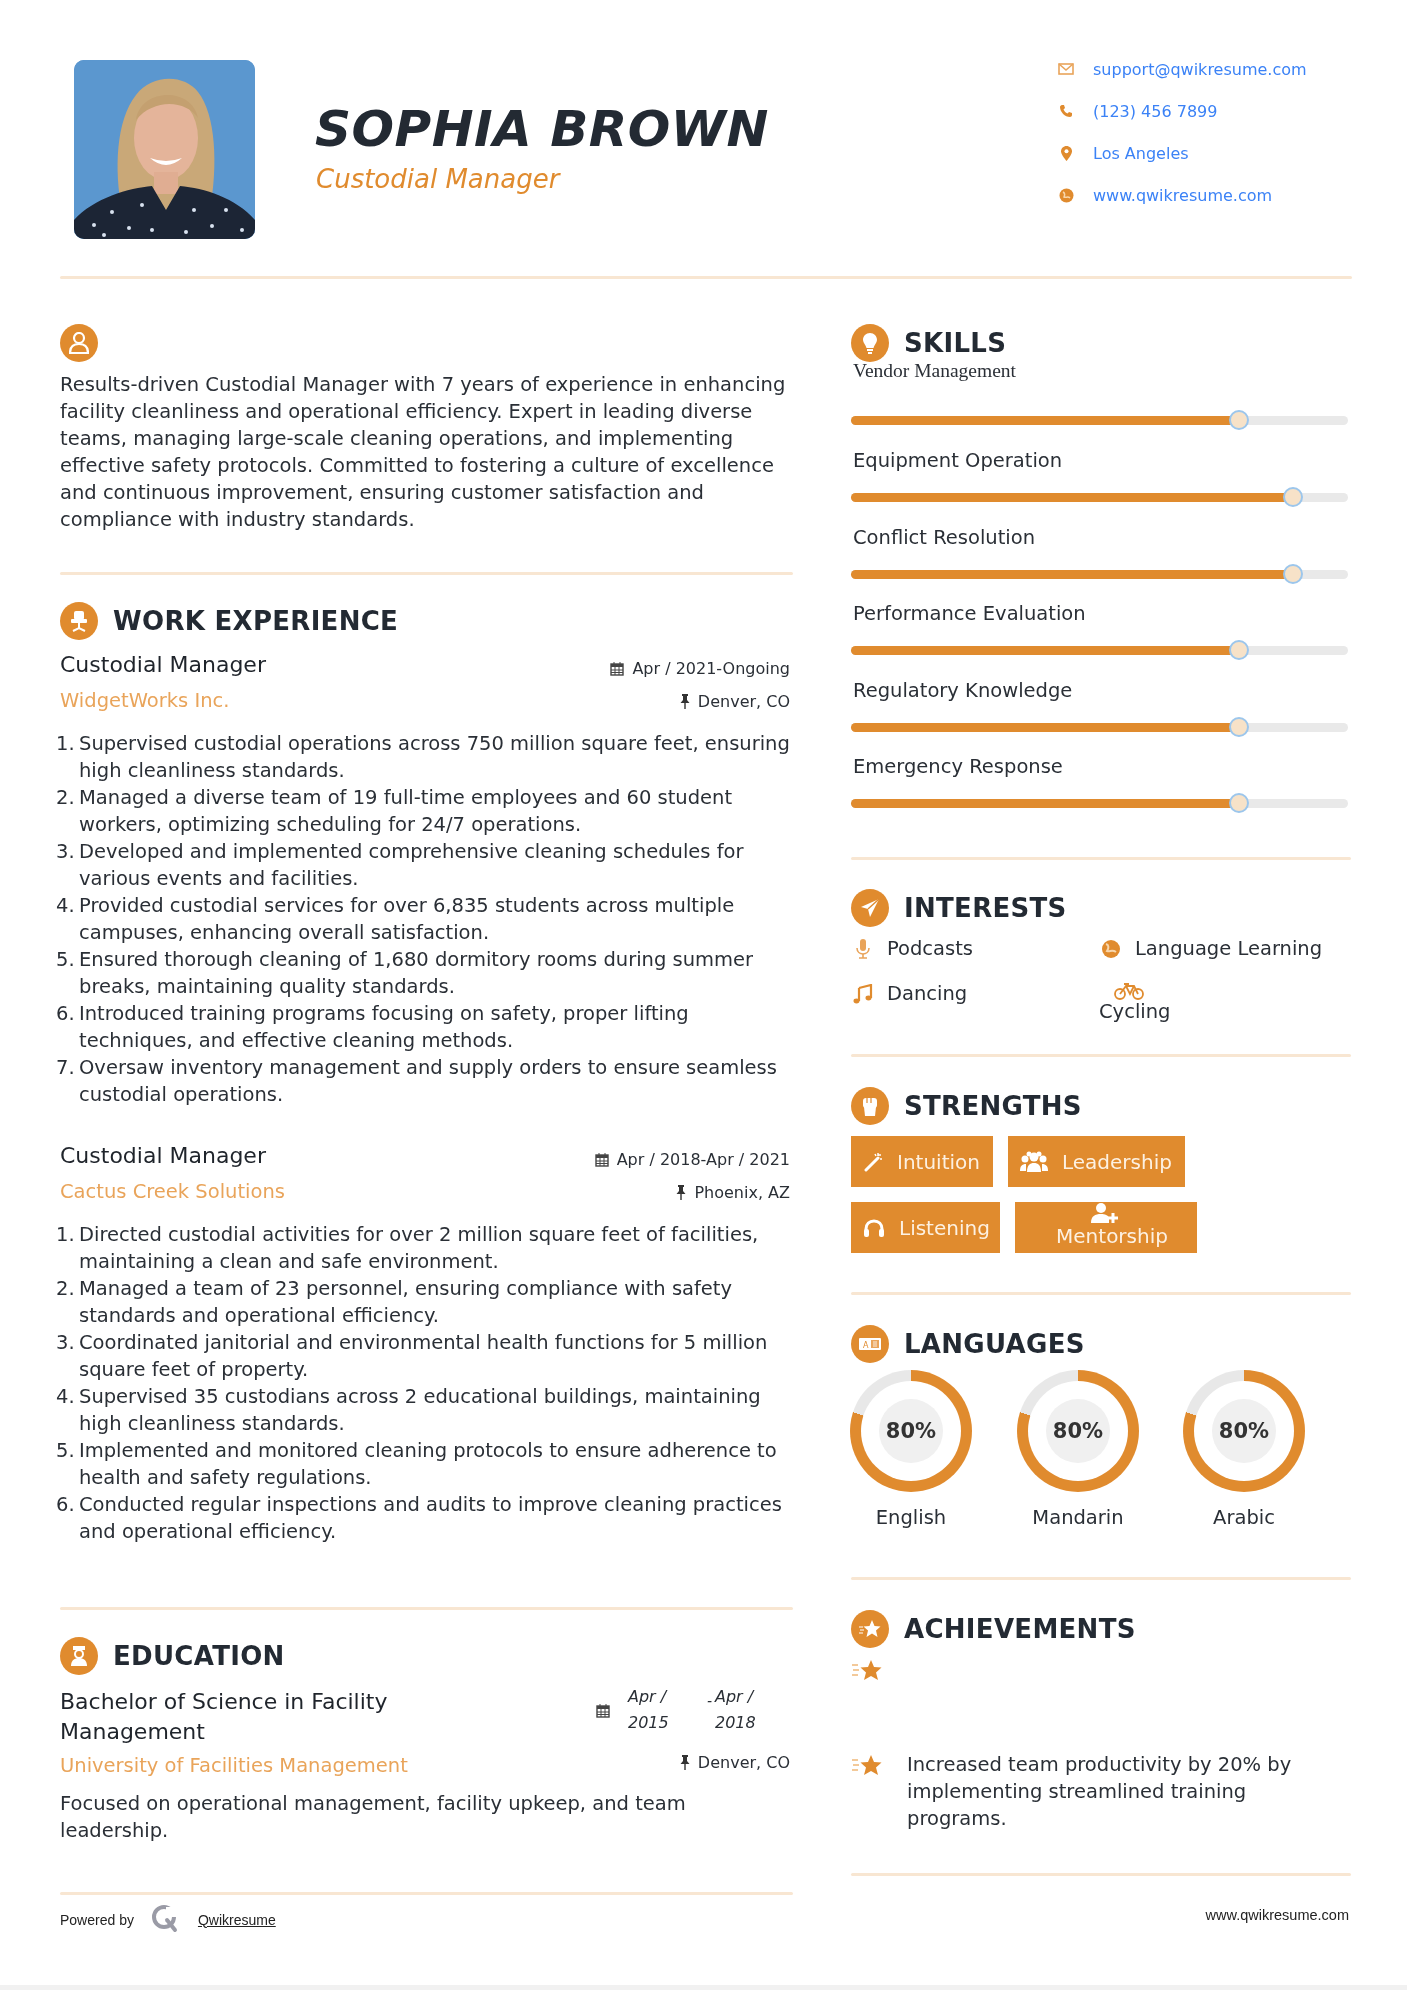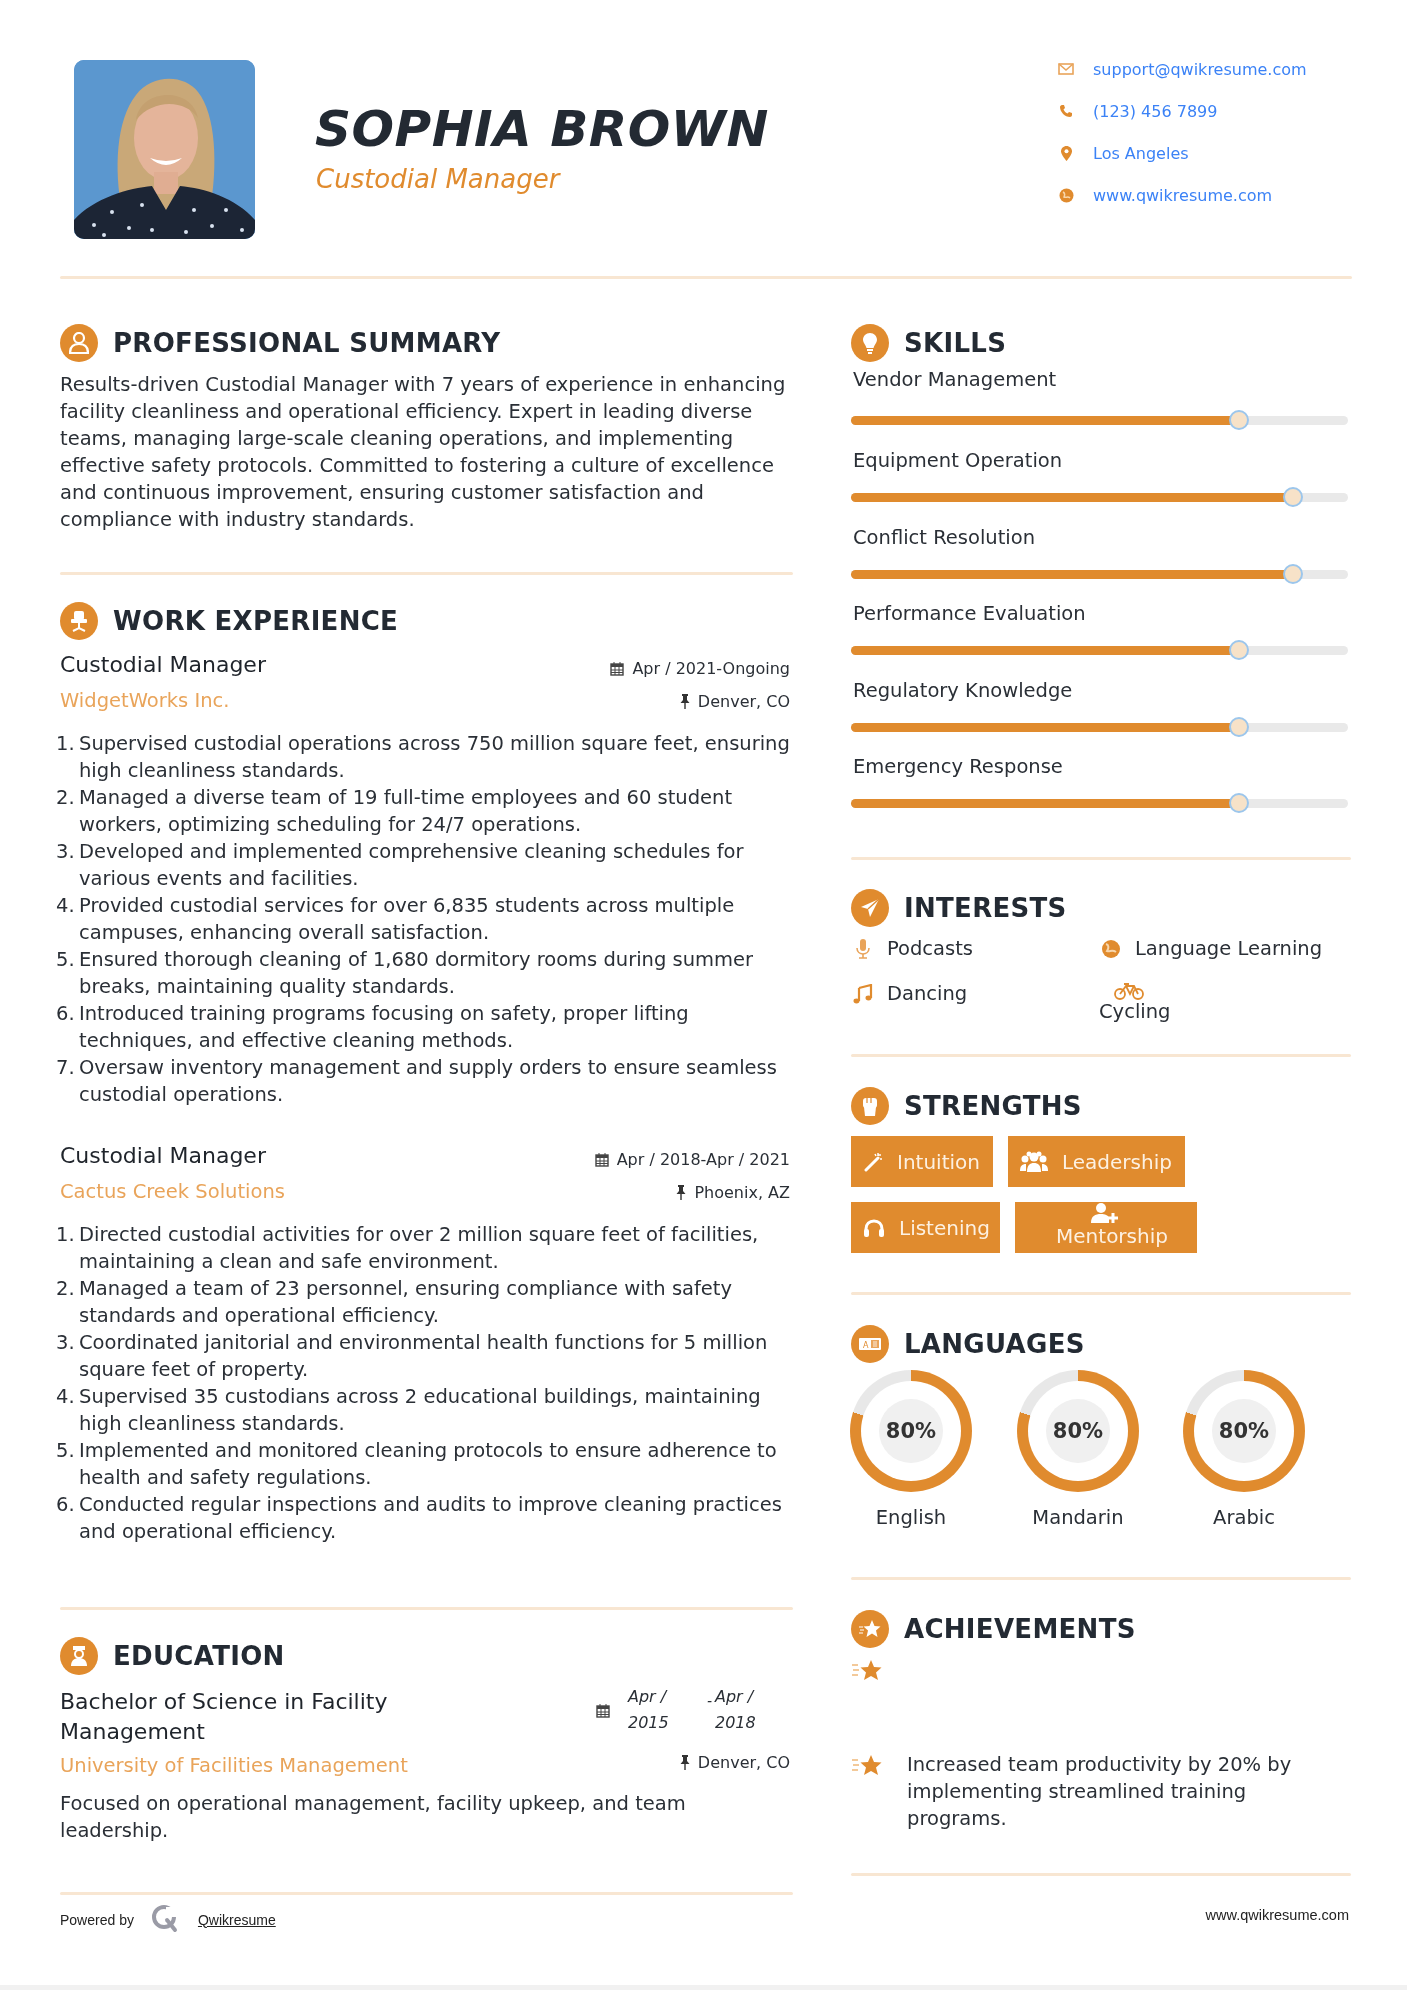--- a/index.html
+++ b/index.html
@@ -115,21 +115,20 @@
 
 <div class="divider" style="left:60px; top:276px; width:1292px;"></div>
 
 <div class="sec-head" style="left:60px; top:323px;">
   <span class="circ">
     <svg width="20" height="22" viewBox="0 0 20 22">
         <circle cx="10" cy="6" r="5" fill="none" stroke="#fff" stroke-width="2.2"></circle>
         <path d="M1 21 C1 14 5 12 10 12 C15 12 19 14 19 21 Z" fill="none" stroke="#fff" stroke-width="2.2"></path>
       </svg>
   </span>
-  <span class="tt">PROFESSIONAL SUMMARY</span>
 </div>
 <div class="para" style="left:60px; top:371px; width:735px;">Results-driven Custodial Manager with 7 years of experience in enhancing facility cleanliness and operational efficiency. Expert in leading diverse teams, managing large-scale cleaning operations, and implementing effective safety protocols. Committed to fostering a culture of excellence and continuous improvement, ensuring customer satisfaction and compliance with industry standards.</div>
 
 <div class="divider" style="left:60px; top:572px; width:733px;"></div>
 
 <div class="sec-head" style="left:60px; top:601px;">
   <span class="circ">
     <svg width="18" height="22" viewBox="0 0 18 22">
         <rect x="4" y="1" width="10" height="9" rx="2" fill="#fff"></rect>
         <rect x="1" y="9" width="16" height="4" rx="1" fill="#fff"></rect>
@@ -280,21 +279,21 @@
   <span class="circ">
     <svg width="16" height="22" viewBox="0 0 16 22">
         <path d="M8 1 C12 1 15 4 15 8 C15 11 12 13 11.5 16 H4.5 C4 13 1 11 1 8 C1 4 4 1 8 1 Z" fill="#fff"></path>
         <rect x="5" y="17" width="6" height="2" fill="#fff"></rect>
         <rect x="6" y="20" width="4" height="2" fill="#fff"></rect>
       </svg>
   </span>
   <span class="tt">SKILLS</span>
 </div>
 
-<div class="skill-label" style="top:368px;">Vendor Management</div>
+<div class="skill-label" style="top:360px;font-family:Liberation Serif, serif;">Vendor Management</div>
 <div class="skill-track" style="top:416px;">
   <div class="skill-fill" style="width:78%;"></div>
   <div class="skill-knob" style="left:78%;"></div>
 </div>
 
 <div class="skill-label" style="top:449px;">Equipment Operation</div>
 <div class="skill-track" style="top:493px;">
   <div class="skill-fill" style="width:89%;"></div>
   <div class="skill-knob" style="left:89%;"></div>
 </div>

